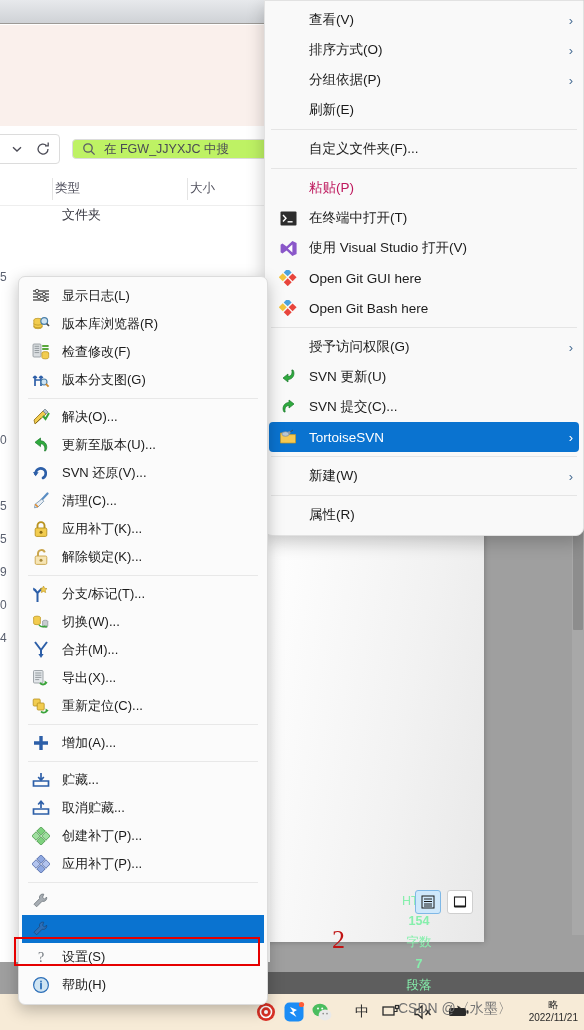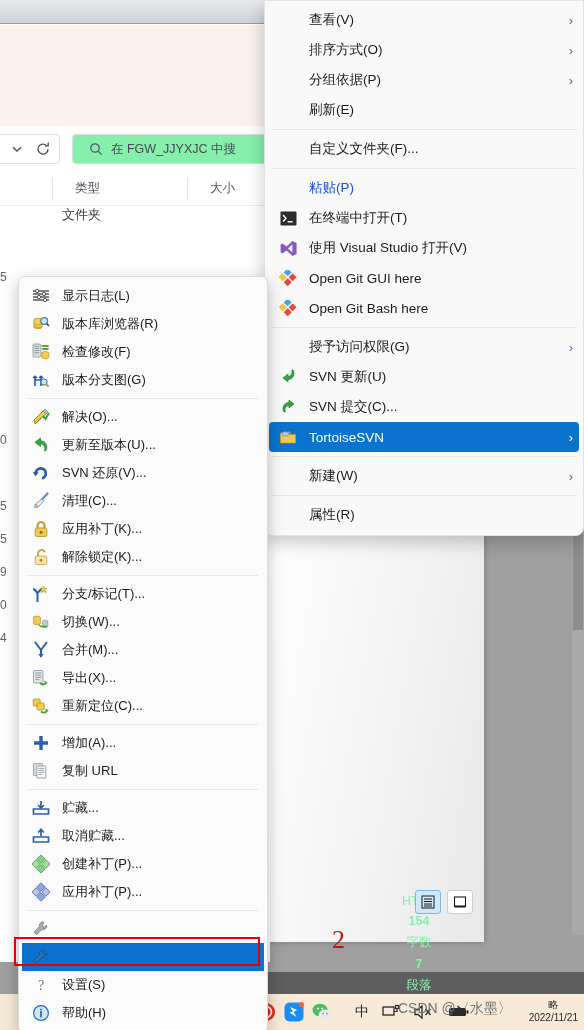--- a/index.html
+++ b/index.html
@@ -80,34 +80,34 @@
     position: absolute; left: 0; top: 126px; width: 270px; height: 46px;
     background: #ffffff; display: flex; align-items: center;
   }
   .exp-navgrp {
     width: 66px; height: 30px; margin-left: -6px;
     border: 1px solid #dcdcdc; border-radius: 4px;
     display: flex; align-items: center; justify-content: flex-end; gap: 12px;
     padding-right: 8px; background: #fff;
   }
   .exp-search {
-    margin-left: 12px; flex: 1; height: 30px; margin-right: -4px;
+    margin-left: 12px; flex: 1; height: 20px; margin-right: -4px;
     border: 1px solid #dcdcdc; border-radius: 4px;
-    display: flex; align-items: center; gap: 8px; padding-left: 16px;
-    background: #86efac;
+    display: flex; align-items: center; gap: 8px; padding-left: 9px;
+    background: #bef264;
   }
   .exp-search-text { font-size: 12.5px; color: #4a4a55; white-space: nowrap; }
   .exp-colhead {
     position: absolute; left: 0; top: 172px; width: 270px; height: 34px;
     display: flex; align-items: center;
     border-bottom: 1px solid #eeeeee;
   }
   .colcell {
     font-size: 12.5px; color: #51515e; height: 22px;
-    display: flex; align-items: center; padding-left: 22px;
+    display: flex; align-items: center; padding-left: 2px;
   }
   .col-sep { border-left: 1px solid #e4e4e4; }
   .exp-rows { position: absolute; left: 0; top: 206px; width: 270px; }
   .exp-row { height: 33px; display: flex; align-items: flex-start; font-size: 13px; color: #3b3b44; }
   .exp-row .rnum { width: 52px; padding-left: 2px; color: #5b6170; }
   .exp-row .rtype { width: 135px; padding-left: 10px; }
   .exp-numcol {
     position: absolute; left: 0; top: 206px; width: 16px;
     font-size: 12px; color: #5b6170;
   }
@@ -133,21 +133,21 @@
     font-size: 13.5px; color: #1b1b1b;
   }
   .ctx-item {
     height: 30px; display: flex; align-items: center;
     padding: 0 6px 0 8px; border-radius: 4px; position: relative;
   }
   .ctx-item .ic { width: 22px; height: 18px; margin-right: 10px; flex: 0 0 22px;
                   display: flex; align-items: center; justify-content: center; }
   .ctx-item .lb { flex: 1; white-space: nowrap; }
   .ctx-item .ch { color: #4a6f96; font-size: 13px; }
-  .ctx-item.disabled .lb { color: #1d4ed8; }
+  .ctx-item.disabled .lb { color: #be185d; }
   .ctx-item.sel { background: #0a73d0; color: #ffffff; }
   .ctx-item.sel .ch { color: #ffffff; }
   .ctx-sep { height: 1px; background: #e5e5e5; margin: 4px 2px; }
 
   
   .sub {
     position: absolute; left: 18px; top: 276px; width: 250px;
     background: #fbfbfb;
     border: 1px solid #dcdcdc;
     border-radius: 7px;
@@ -649,30 +649,20 @@
 
   <div class="sub-item">
     <span class="ic">
       <svg width="18" height="18" viewBox="0 0 18 18">
             <path d="M9 2 V16 M2 9 H16" stroke="#2d5fa8" stroke-width="3.4" stroke-linecap="butt"></path>
           </svg>
     </span>
     <span class="lb">增加(A)...</span>
   </div>
 
-  <div class="sub-item">
-    <span class="ic">
-      <svg width="18" height="18" viewBox="0 0 18 18">
-            <rect x="1.5" y="1.5" width="9" height="12" rx=".8" fill="#d6dbe0" stroke="#8d9499" stroke-width=".8"></rect>
-            <rect x="4.8" y="4" width="9" height="12" rx=".8" fill="#f4f6f8" stroke="#8d9499" stroke-width=".8"></rect>
-            <path d="M6.4 6.4 h5.8 M6.4 8.4 h5.8 M6.4 10.4 h5.8 M6.4 12.4 h3.6" stroke="#9aa2a9" stroke-width=".9"></path>
-          </svg>
-    </span>
-    <span class="lb">复制 URL</span>
-  </div>
 
   <div class="sub-sep"></div>
 
   <div class="sub-item">
     <span class="ic">
       <svg width="18" height="18" viewBox="0 0 18 18">
             <path d="M9 2 V8.5 M6.2 6 L9 9.2 L11.8 6" fill="none" stroke="#2d5fa8" stroke-width="1.7"></path>
             <path d="M1.5 10 h15 v5 h-15 z" fill="none" stroke="#2d5fa8" stroke-width="1.7"></path>
           </svg>
     </span>

